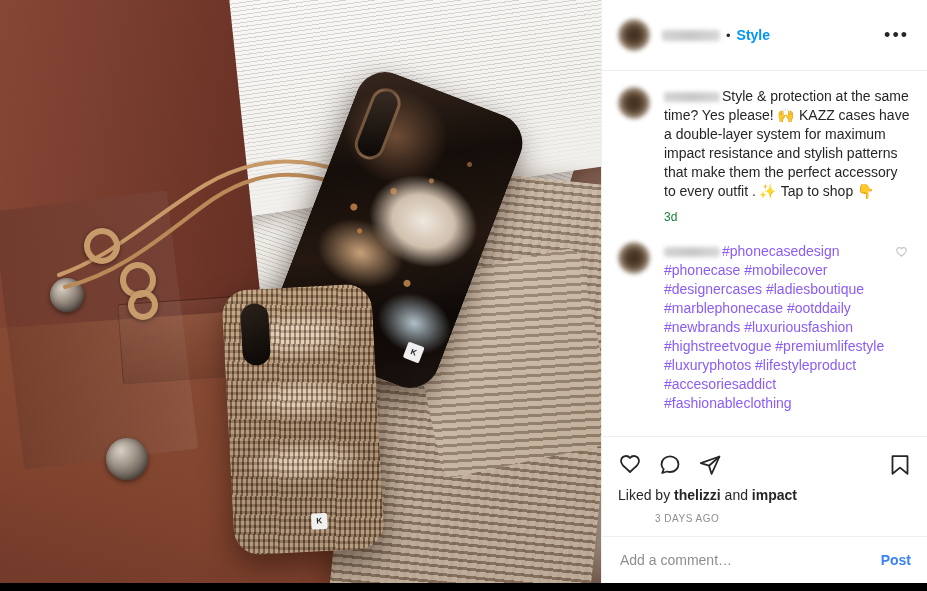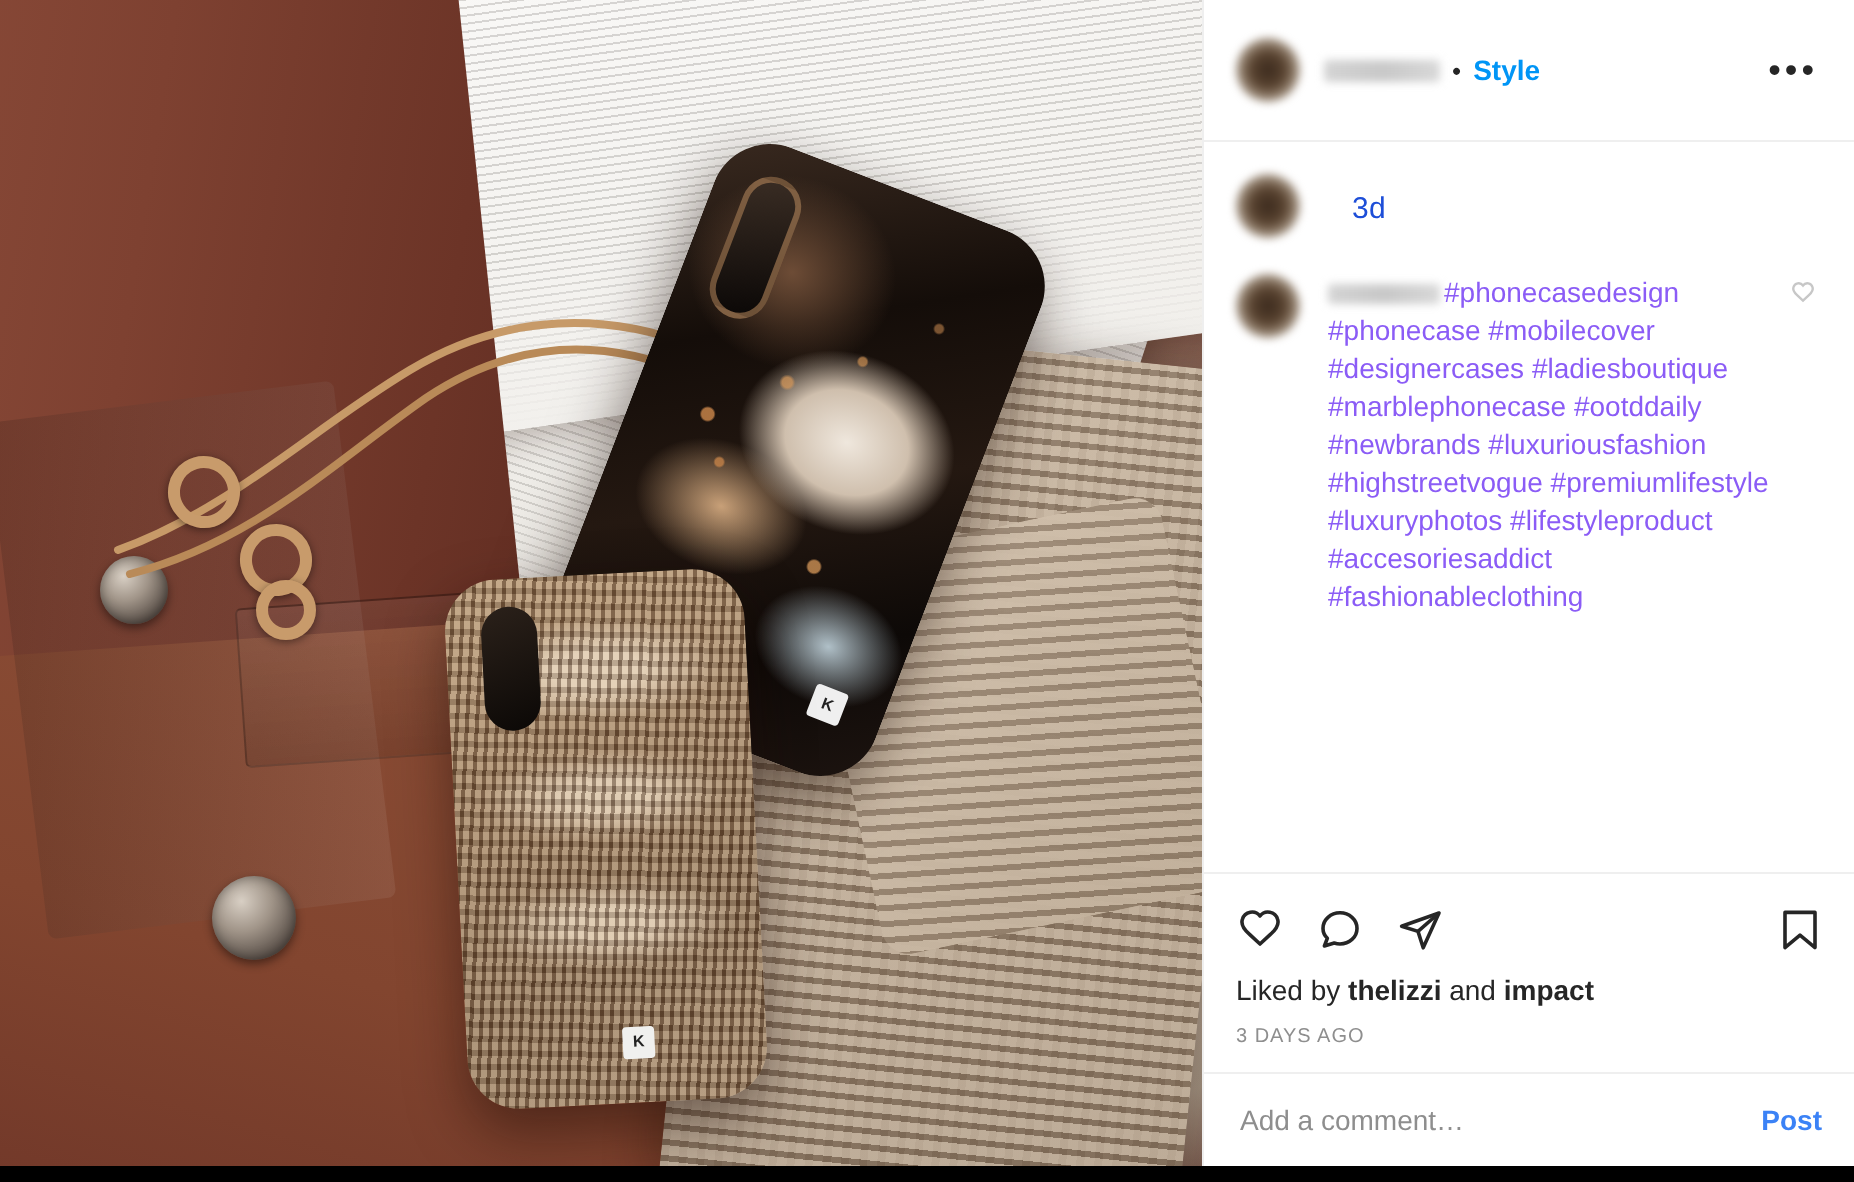--- a/index.html
+++ b/index.html
@@ -308,21 +308,21 @@
     filter: blur(2.2px);
   }
   .cmt-body { flex: 1 1 auto; min-width: 0; }
   .cmt-text {
     font-size: 14px; line-height: 19px; color: #262626;
     word-wrap: break-word;
   }
   .cmt-text .redact { width: 56px; height: 10px; margin-right: 2px; }
   .cmt-time {
     margin-top: 9px;
-    font-size: 15px; color: #1d4ed8; letter-spacing: .2px; margin-left: 12px;
+    font-size: 12px; color: #15803d; letter-spacing: .2px;
   }
   .tag-link { color: #8b5cf6; }
   .cmt-like {
     flex: 0 0 16px; margin-left: 8px; padding-top: 3px;
     cursor:pointer;
   }
 
   
   .actions {
     flex: 0 0 auto;
@@ -338,20 +338,21 @@
   }
   .act-save { margin-left: auto; margin-right: 0; }
   .likes {
     font-size: 14px; color: #262626; padding: 2px 0 0 0;
   }
   .likes b { font-weight: 700; }
   .posted {
     font-size: 10px; color: #8e8e8e;
     letter-spacing: .5px; text-transform: uppercase;
     padding: 10px 0 12px 0;
+    margin-left: 37px;
   }
 
   
   .add-cmt {
     border-top: 1px solid #efefef;
     flex: 0 0 47px;
     display: flex; align-items: center;
     padding: 4px 16px;
   }
   .add-cmt input {
@@ -432,20 +433,23 @@
         <button class="follow-btn">Style</button>
       </div>
       <button class="more-btn">•••</button>
     </div>
 
     <div class="comments">
 
       <div class="cmt">
         <div class="cmt-av"></div>
         <div class="cmt-body">
+          <div class="cmt-text">
+            <span class="redact">&nbsp;</span><span>Style &amp; protection at the same time? Yes please! 🙌 KAZZ cases have a double-layer system for maximum impact resistance and stylish patterns that make them the perfect accessory to every outfit . ✨ Tap to shop 👇</span>
+          </div>
           <div class="cmt-time">3d</div>
         </div>
       </div>
 
       <div class="cmt">
         <div class="cmt-av"></div>
         <div class="cmt-body">
           <div class="cmt-text">
             <span class="redact">&nbsp;</span><span class="tag-link">#phonecasedesign #phonecase #mobilecover #designercases #ladiesboutique #marblephonecase #ootddaily #newbrands #luxuriousfashion #highstreetvogue #premiumlifestyle #luxuryphotos #lifestyleproduct #accesoriesaddict #fashionableclothing</span>
           </div>

